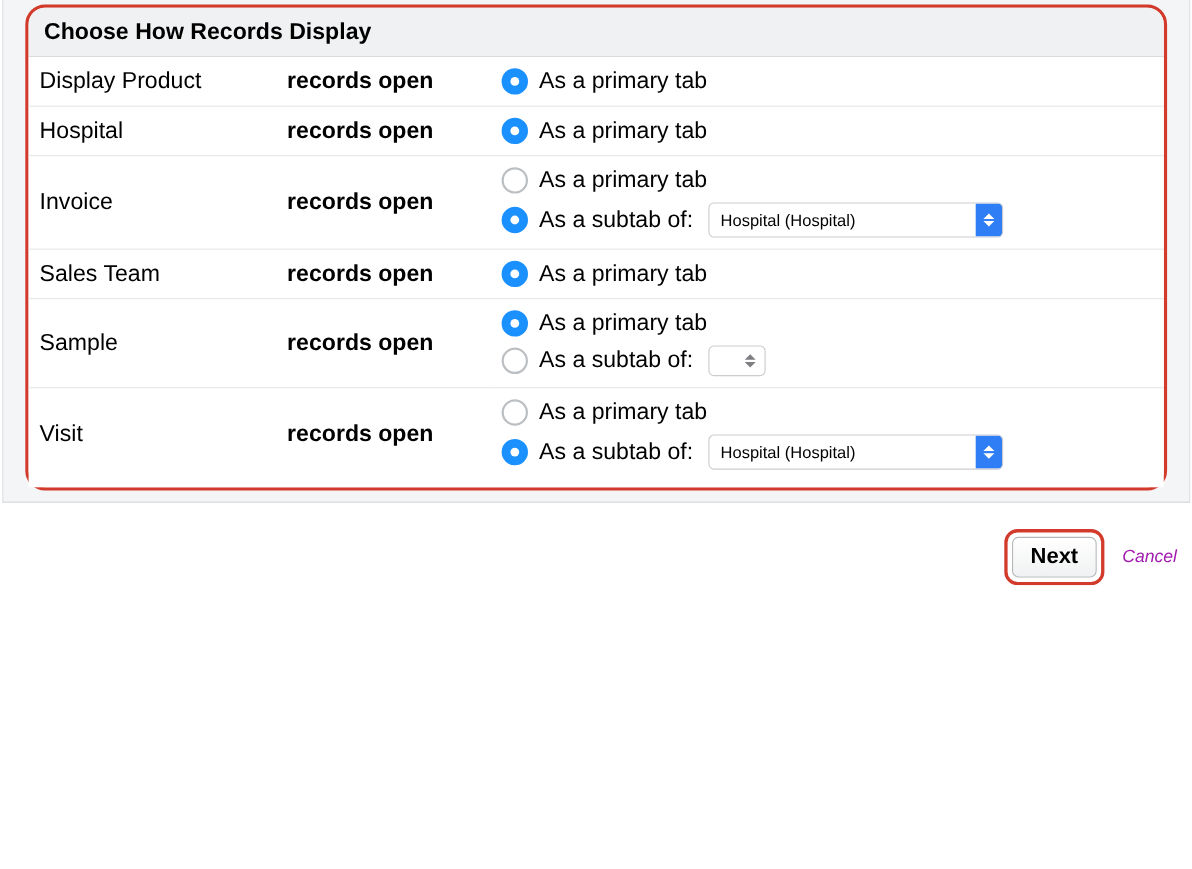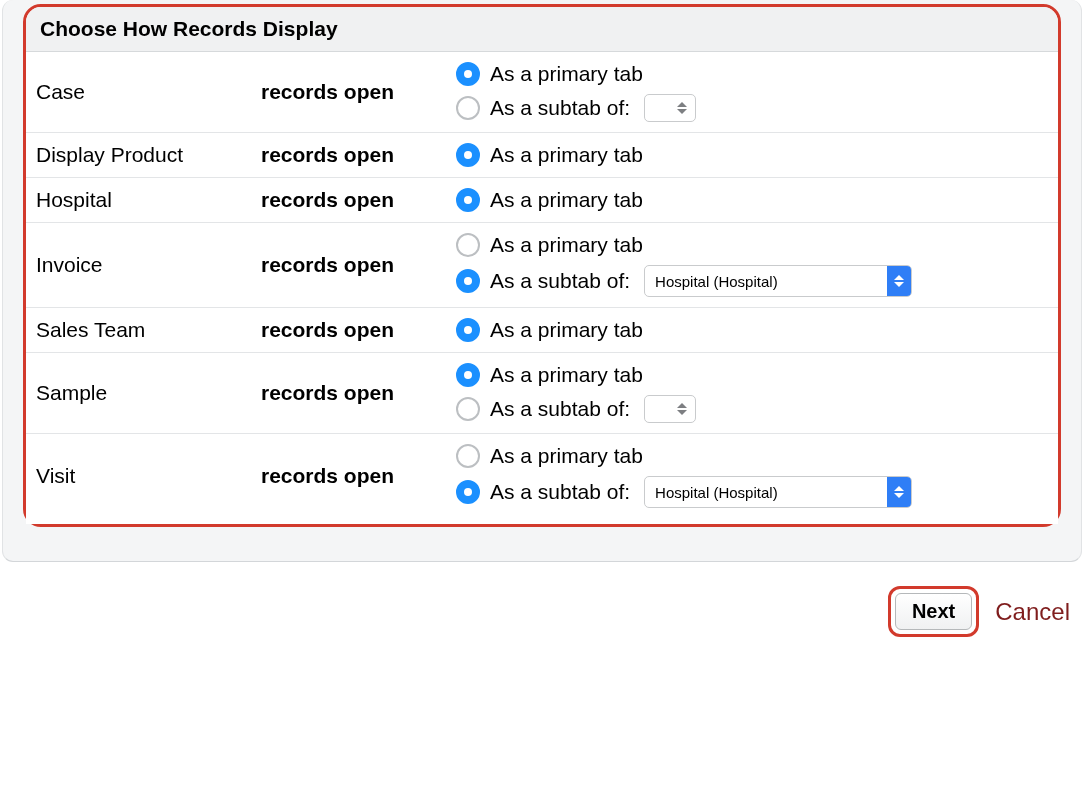--- a/index.html
+++ b/index.html
@@ -6,26 +6,25 @@
   body {
     margin: 0;
     font-family: Arial, Helvetica, sans-serif;
     font-size: 20px;
     color: #000;
     background: #fff;
     width: 1084px;
   }
   .outer {
     background: #f4f5f6;
-    padding: 4px 0 34px 0;
+    padding: 4px 0 10px 0;
     border-bottom: 1px solid #d3d6d9;
     border-left: 1px solid #e1e3e5;
     border-right: 1px solid #e1e3e5;
     margin: 0 2px;
-    border-radius: 11px;
   }
   .highlight-box {
     position: relative;
     margin: 0 20px 0 20px;
     border: 3px solid #d23a2c;
     border-radius: 18px;
     background: #fff;
     overflow: visible;
   }
   .section-header {
@@ -173,54 +172,35 @@
     font-weight: bold;
     cursor: pointer;
   }
   .btn-ring {
     border: 3px solid #d23a2c;
     border-radius: 12px;
     padding: 4px;
     display: inline-block;
   }
   .link-cancel {
-    color: #7f1d1d;
-    font-size: 24px;
+    color: #a21caf;
+    font-size: 16px;
     cursor: pointer;
     margin-left: 6px;
+    font-style: italic;
   }
 </style>
 </head>
 <body>
 
 <div class="outer">
   <div class="highlight-box">
     <div class="section-header">Choose How Records Display</div>
     <table class="records">
       <tbody id="rows-body">
-          <tr>
-            <td class="obj">Case</td>
-            <td class="recopen">records open</td>
-            <td class="options">
-              <div class="opt-row">
-                <span class="radio selected"></span>
-                <span class="opt-label">As a primary tab</span>
-              </div>
-              <div class="opt-row">
-                <span class="radio"></span>
-                <span class="opt-label">As a subtab of:</span>
-                <span class="select-empty">
-                  <span class="stepper">
-                    <span class="arr up"></span>
-                    <span class="arr down"></span>
-                  </span>
-                </span>
-              </div>
-            </td>
-          </tr>
           <tr>
             <td class="obj">Display Product</td>
             <td class="recopen">records open</td>
             <td class="options">
               <div class="opt-row">
                 <span class="radio selected"></span>
                 <span class="opt-label">As a primary tab</span>
               </div>
             </td>
           </tr>

